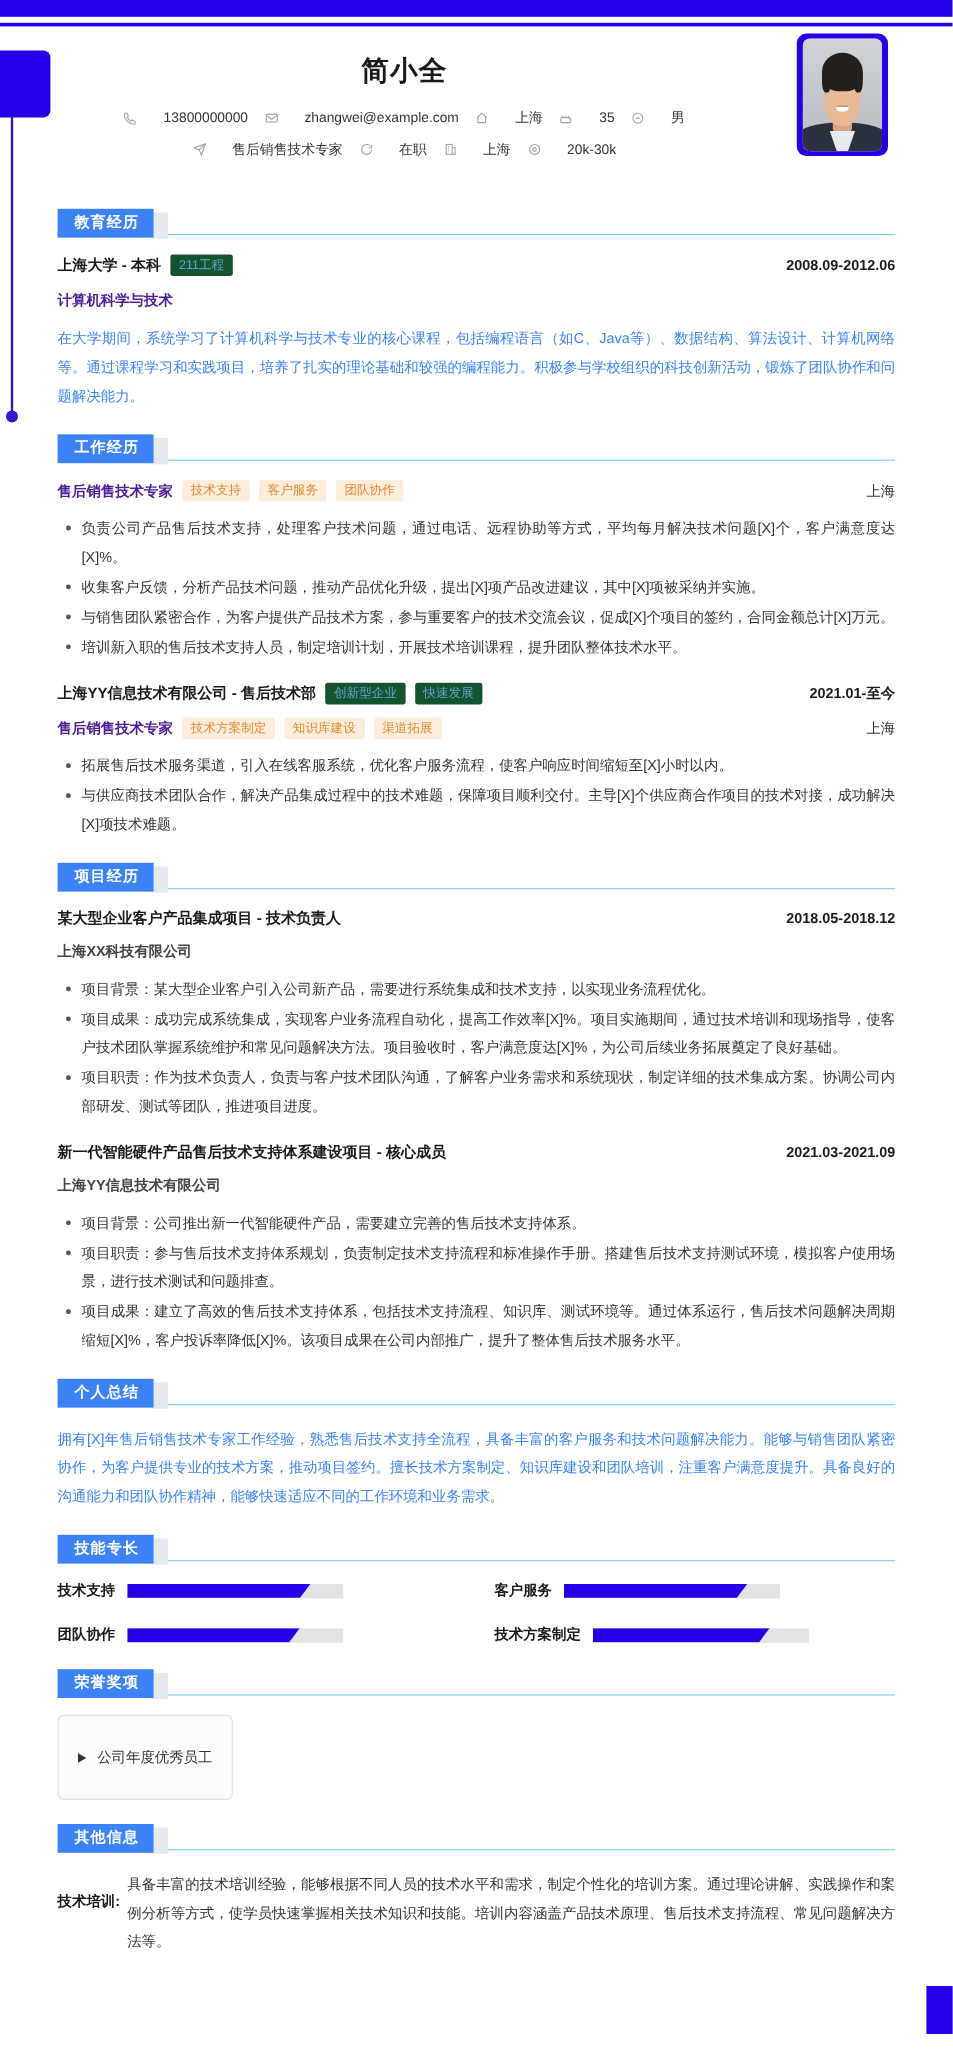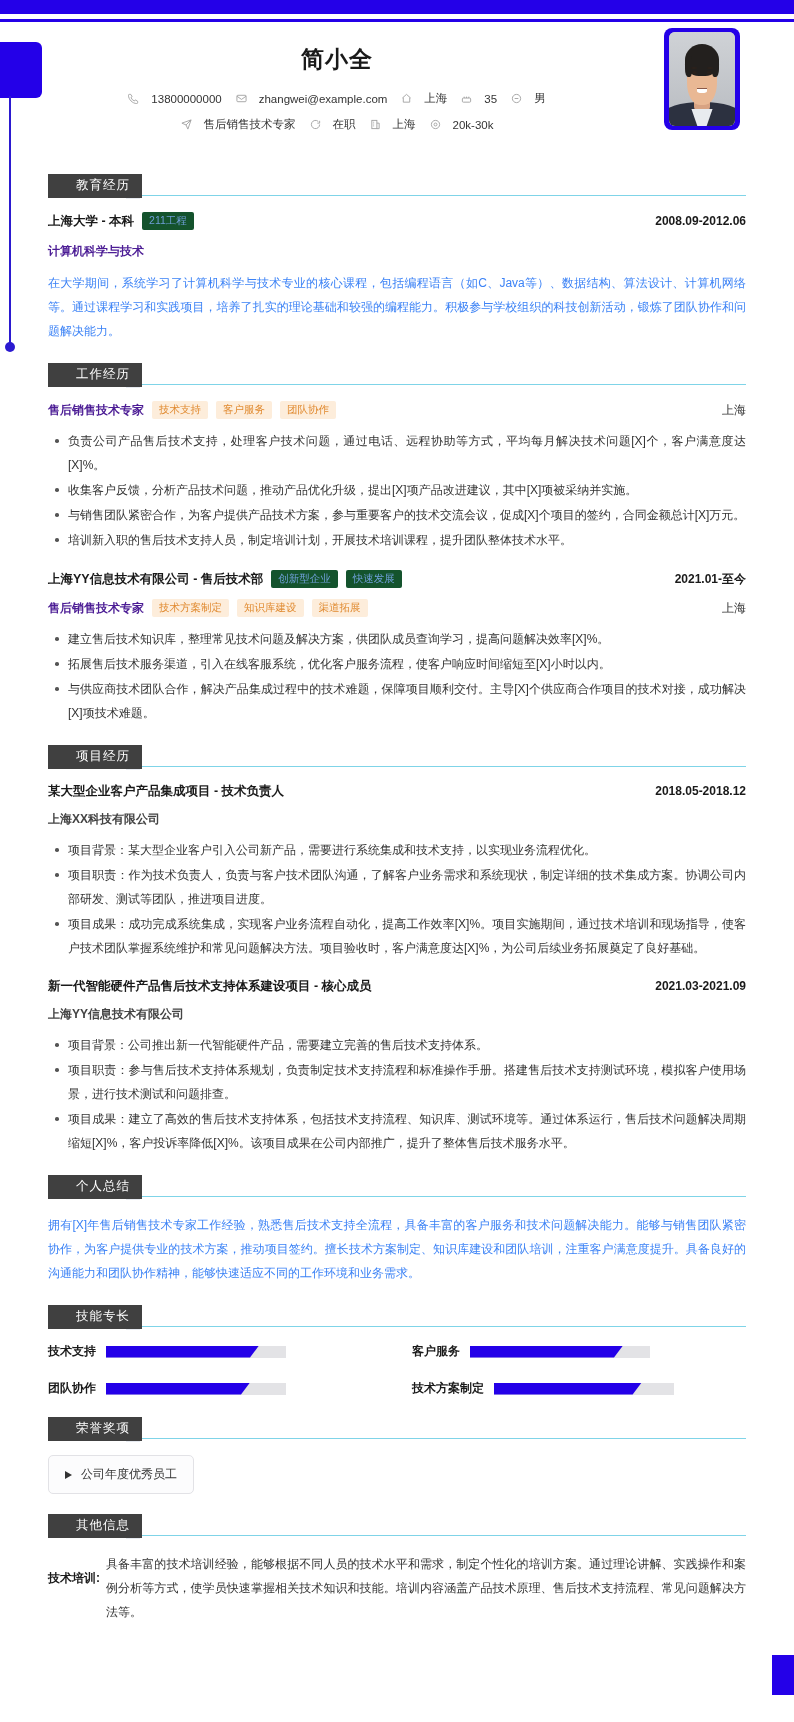--- a/index.html
+++ b/index.html
@@ -68,21 +68,21 @@
     flex-wrap: wrap;
     justify-content: center;
     align-items: center;
     gap: 4px 14px;
     font-size: 11.5px;
     color: #333333;
     padding-right: 120px;
     margin-top: 16px;
   }
   .contact-row.second { margin-top: 11px; }
-  .citem { display: inline-flex; align-items: center; gap: 12px; white-space: nowrap; }
+  .citem { display: inline-flex; align-items: center; gap: 22px; white-space: nowrap; }
   .citem .ico { display: inline-block; width: 11px; height: 11px; opacity: .55; }
   .citem .ico svg { display:block; width: 11px; height: 11px; }
 
   .photo {
     position: absolute;
     right: 6px;
     top: 6px;
     width: 76px;
     height: 102px;
     border-radius: 8px;
@@ -124,26 +124,26 @@
   
   .section { margin-top: 20px; }
   .sec-head {
     position: relative;
     height: 22px;
     margin-bottom: 16px;
   }
   .sec-tab {
     position: relative;
     display: inline-block;
-    background: #404040;
+    background: #3b82f6;
     color: #ffffff;
     font-size: 12.5px;
-    font-weight: 400;
+    font-weight: 700;
     letter-spacing: 1px;
-    padding: 3px 12px 4px 28px;
+    padding: 3px 12px 4px 14px;
     vertical-align: top;
     z-index: 2;
   }
   .sec-tab-shadow {
     position: absolute;
     top: 3px;
     width: 14px;
     height: 22px;
     background: #e6eaf0;
     z-index: 1;
@@ -278,21 +278,21 @@
 
   
   .honor-list { display: flex; flex-wrap: wrap; gap: 12px; margin-top: 2px; }
   .honor-chip {
     display: inline-flex;
     align-items: center;
     gap: 9px;
     border: 1px solid #e2e2e6;
     border-radius: 5px;
     background: #fcfcfd;
-    padding: 10px 16px;
+    padding: 26px 16px;
     font-size: 12px;
     color: #333;
   }
   .honor-chip .tri {
     width: 0; height: 0;
     border-left: 7px solid #333;
     border-top: 4.5px solid transparent;
     border-bottom: 4.5px solid transparent;
   }
 
@@ -495,21 +495,20 @@
         <div class="entry-row" style="margin-top:11px">
           <div class="entry-left">
             <span class="sub-title">售后销售技术专家</span>
             <span class="tag-orange">技术方案制定</span>
             <span class="tag-orange">知识库建设</span>
             <span class="tag-orange">渠道拓展</span>
           </div>
           <span class="entry-right-plain">上海</span>
         </div>
         <ul class="bullets">
-          <li>建立售后技术知识库，整理常见技术问题及解决方案，供团队成员查询学习，提高问题解决效率[X]%。</li>
           <li>拓展售后技术服务渠道，引入在线客服系统，优化客户服务流程，使客户响应时间缩短至[X]小时以内。</li>
           <li>与供应商技术团队合作，解决产品集成过程中的技术难题，保障项目顺利交付。主导[X]个供应商合作项目的技术对接，成功解决[X]项技术难题。</li>
         </ul>
       </div>
     </div>
 
     <div class="section">
       <div class="sec-head">
         <span class="sec-tab">项目经历</span>
         <span class="sec-tab-shadow" style="left:78px"></span>
@@ -517,22 +516,22 @@
       </div>
 
       <div class="entry">
         <div class="entry-row">
           <span class="entry-title">某大型企业客户产品集成项目 - 技术负责人</span>
           <span class="entry-date">2018.05-2018.12</span>
         </div>
         <div class="meta-plain">上海XX科技有限公司</div>
         <ul class="bullets">
           <li>项目背景：某大型企业客户引入公司新产品，需要进行系统集成和技术支持，以实现业务流程优化。</li>
+          <li>项目成果：成功完成系统集成，实现客户业务流程自动化，提高工作效率[X]%。项目实施期间，通过技术培训和现场指导，使客户技术团队掌握系统维护和常见问题解决方法。项目验收时，客户满意度达[X]%，为公司后续业务拓展奠定了良好基础。</li>
           <li>项目职责：作为技术负责人，负责与客户技术团队沟通，了解客户业务需求和系统现状，制定详细的技术集成方案。协调公司内部研发、测试等团队，推进项目进度。</li>
-          <li>项目成果：成功完成系统集成，实现客户业务流程自动化，提高工作效率[X]%。项目实施期间，通过技术培训和现场指导，使客户技术团队掌握系统维护和常见问题解决方法。项目验收时，客户满意度达[X]%，为公司后续业务拓展奠定了良好基础。</li>
         </ul>
       </div>
 
       <div class="entry">
         <div class="entry-row">
           <span class="entry-title">新一代智能硬件产品售后技术支持体系建设项目 - 核心成员</span>
           <span class="entry-date">2021.03-2021.09</span>
         </div>
         <div class="meta-plain">上海YY信息技术有限公司</div>
         <ul class="bullets">

